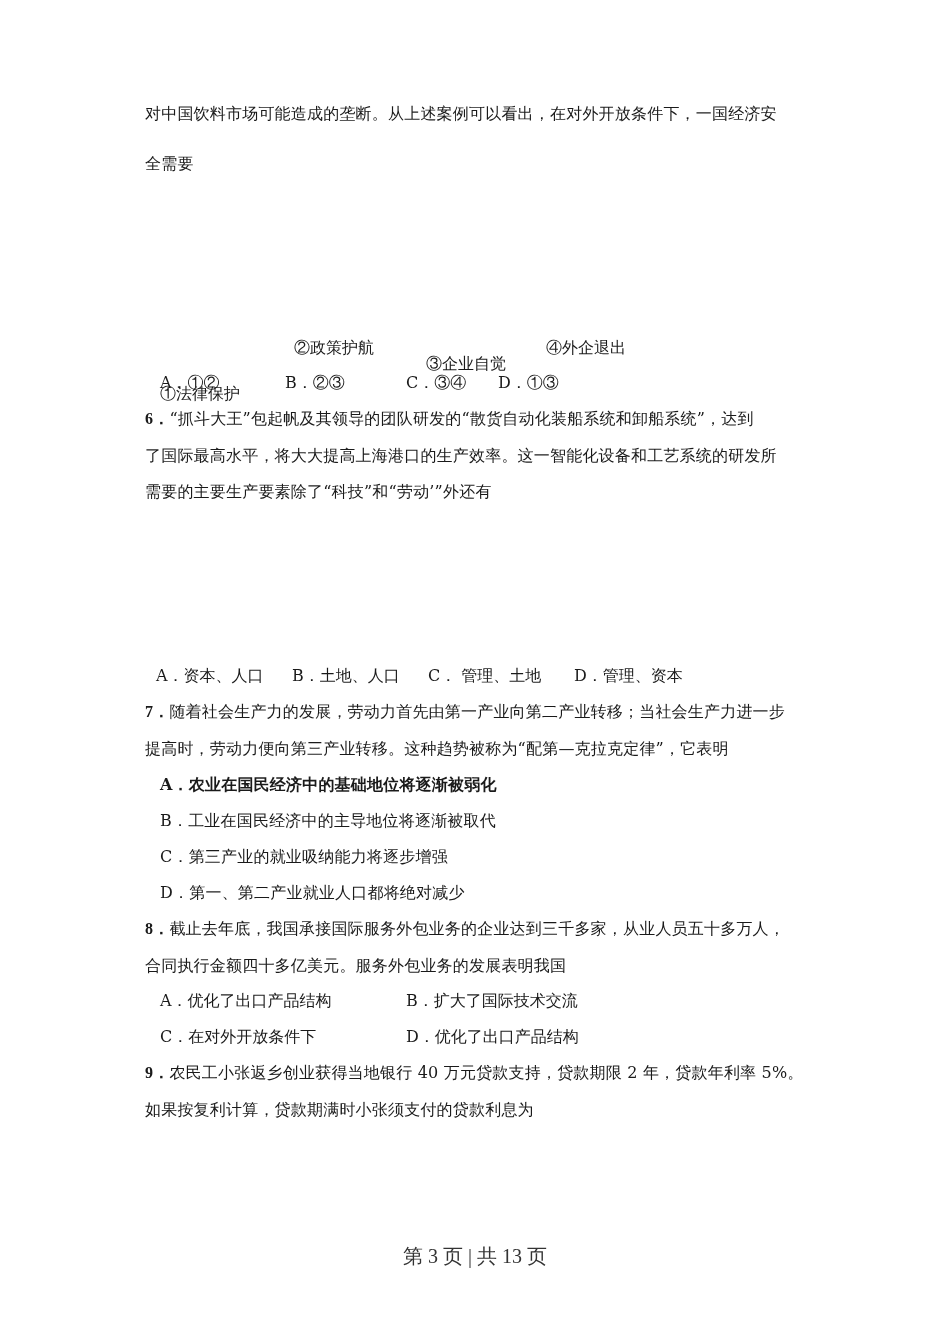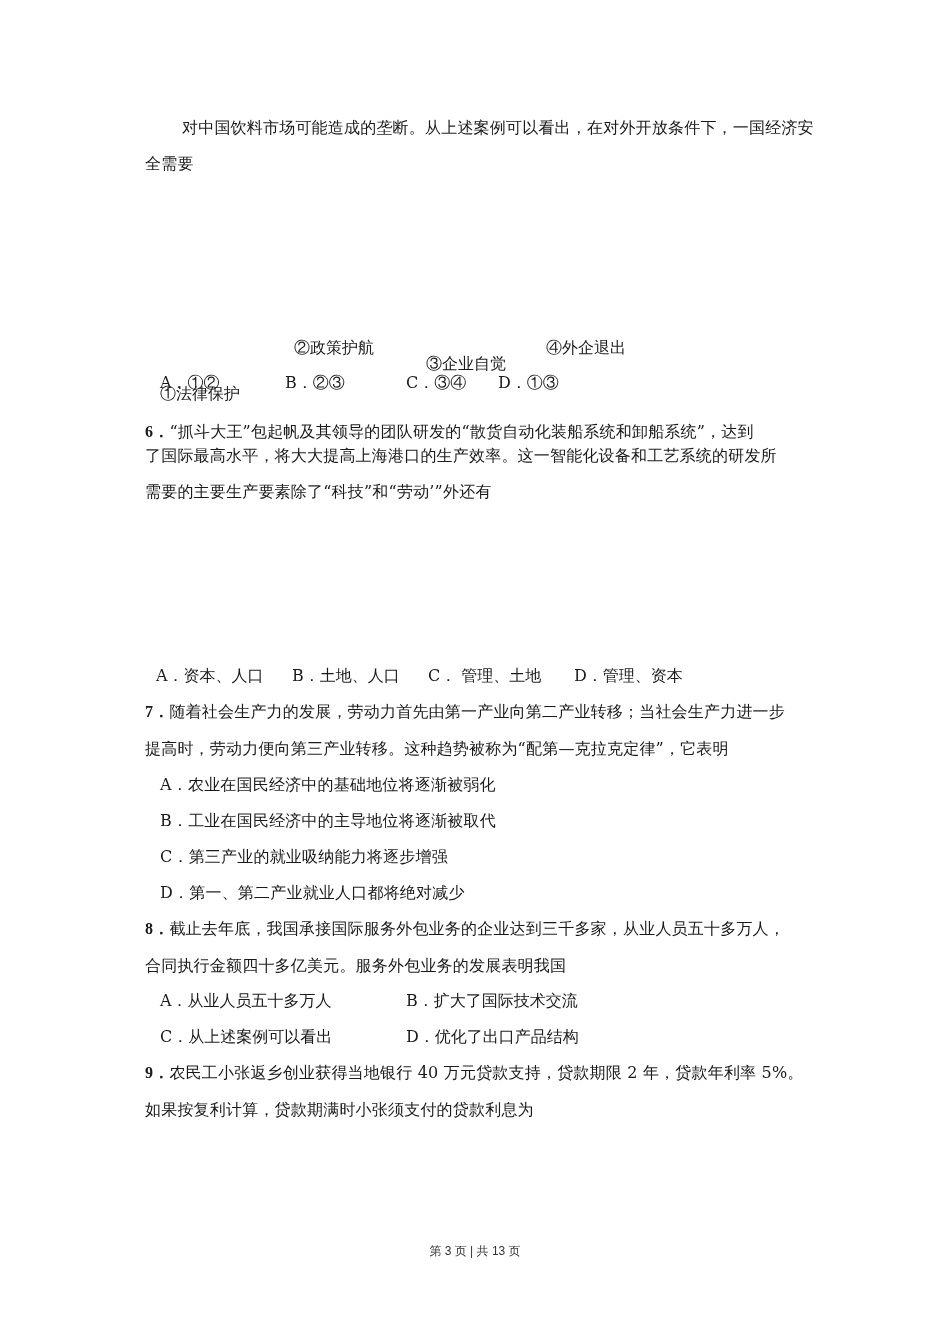--- a/index.html
+++ b/index.html
@@ -3,75 +3,75 @@
   <meta charset="utf-8">
   <style>
     html, body { margin: 0; padding: 0; background: #ffffff; }
     body { width: 950px; height: 1344px; position: relative; overflow: hidden;
            font-family: "DejaVu Serif", "Liberation Serif", serif; color: #1a1a1a; }
     .page { position: absolute; left: 0; top: 0; width: 950px; height: 1344px; }
     .line { position: absolute; left: 145px; font-size: 16px; line-height: 20px; white-space: nowrap; letter-spacing: 0.2px; }
     .qnum { font-weight: bold; font-family: "Liberation Serif", serif; }
     .opt-row { position: absolute; font-size: 16px; line-height: 20px; white-space: nowrap; }
     .opt { position: absolute; white-space: nowrap; }
-    .footer { position: absolute; top: 1243px; left: 0; width: 950px; text-align: center; font-size: 12px; color: #333; font-family: Liberation Sans, sans-serif; }
+    .footer { position: absolute; top: 1243px; left: 0; width: 950px; text-align: center; font-size: 20px; color: #333; font-family: Liberation Serif, serif; }
   </style>
 </head>
 <body>
 
 <div class="page">
 
-  <div class="line" style="top:118px;margin-left:37px;">对中国饮料市场可能造成的垄断。从上述案例可以看出，在对外开放条件下，一国经济安</div>
+  <div class="line" style="top:104px;">对中国饮料市场可能造成的垄断。从上述案例可以看出，在对外开放条件下，一国经济安</div>
   <div class="line" style="top:154px;">全需要</div>
 
   <div class="opt-row" style="top:338px; left:160px;">
     <span class="opt" style="left:0px;margin-top:46px;">①法律保护</span>
     <span class="opt" style="left:134px;">②政策护航</span>
     <span class="opt" style="left:266px;margin-top:16px;">③企业自觉</span>
     <span class="opt" style="left:386px;">④外企退出</span>
   </div>
   <div class="opt-row" style="top:373px; left:160px;">
     <span class="opt" style="left:0px;">A．①②</span>
     <span class="opt" style="left:125px;">B．②③</span>
     <span class="opt" style="left:246px;">C．③④</span>
     <span class="opt" style="left:338px;">D．①③</span>
   </div>
 
-  <div class="line" style="top:422px;">
+  <div class="line" style="top:409px;">
     <span class="qnum">6．</span><span>“抓斗大王”包起帆及其领导的团队研发的“散货自动化装船系统和卸船系统”，达到</span>
   </div>
   <div class="line" style="top:446px;">了国际最高水平，将大大提高上海港口的生产效率。这一智能化设备和工艺系统的研发所</div>
   <div class="line" style="top:482px;">需要的主要生产要素除了“科技”和“劳动’”外还有</div>
 
   <div class="opt-row" style="top:666px; left:156px;">
     <span class="opt" style="left:0px;">A．资本、人口</span>
     <span class="opt" style="left:136px;">B．土地、人口</span>
     <span class="opt" style="left:272px;">C． 管理、土地</span>
     <span class="opt" style="left:418px;">D．管理、资本</span>
   </div>
 
   <div class="line" style="top:702px;">
     <span class="qnum">7．</span><span>随着社会生产力的发展，劳动力首先由第一产业向第二产业转移；当社会生产力进一步</span>
   </div>
   <div class="line" style="top:739px;text-align:center;">提高时，劳动力便向第三产业转移。这种趋势被称为“配第—克拉克定律”，它表明</div>
-  <div class="line" style="top:775px; left:160px;">A．农业在国民经济中的基础地位将逐渐被弱化</div>
+  <div class="line" style="top:775px; left:160px;font-weight:bold;">A．农业在国民经济中的基础地位将逐渐被弱化</div>
   <div class="line" style="top:811px; left:160px;">B．工业在国民经济中的主导地位将逐渐被取代</div>
   <div class="line" style="top:847px; left:160px;">C．第三产业的就业吸纳能力将逐步增强</div>
   <div class="line" style="top:883px; left:160px;">D．第一、第二产业就业人口都将绝对减少</div>
 
   <div class="line" style="top:919px;">
     <span class="qnum">8．</span><span>截止去年底，我国承接国际服务外包业务的企业达到三千多家，从业人员五十多万人，</span>
   </div>
   <div class="line" style="top:956px;">合同执行金额四十多亿美元。服务外包业务的发展表明我国</div>
   <div class="opt-row" style="top:991px; left:160px;">
-    <span class="opt" style="left:0px;">A．从业人员五十多万人</span>
+    <span class="opt" style="left:0px;">A．优化了出口产品结构</span>
     <span class="opt" style="left:246px;">B．扩大了国际技术交流</span>
   </div>
   <div class="opt-row" style="top:1027px; left:160px;">
-    <span class="opt" style="left:0px;">C．从上述案例可以看出</span>
+    <span class="opt" style="left:0px;">C．在对外开放条件下</span>
     <span class="opt" style="left:246px;">D．优化了出口产品结构</span>
   </div>
 
   <div class="line" style="top:1063px;">
     <span class="qnum">9．</span><span>农民工小张返乡创业获得当地银行 40 万元贷款支持，贷款期限 2 年，贷款年利率 5%。</span>
   </div>
   <div class="line" style="top:1100px;">如果按复利计算，贷款期满时小张须支付的贷款利息为</div>
 
   <div class="footer">第 3 页 | 共 13 页</div>
 </div>

